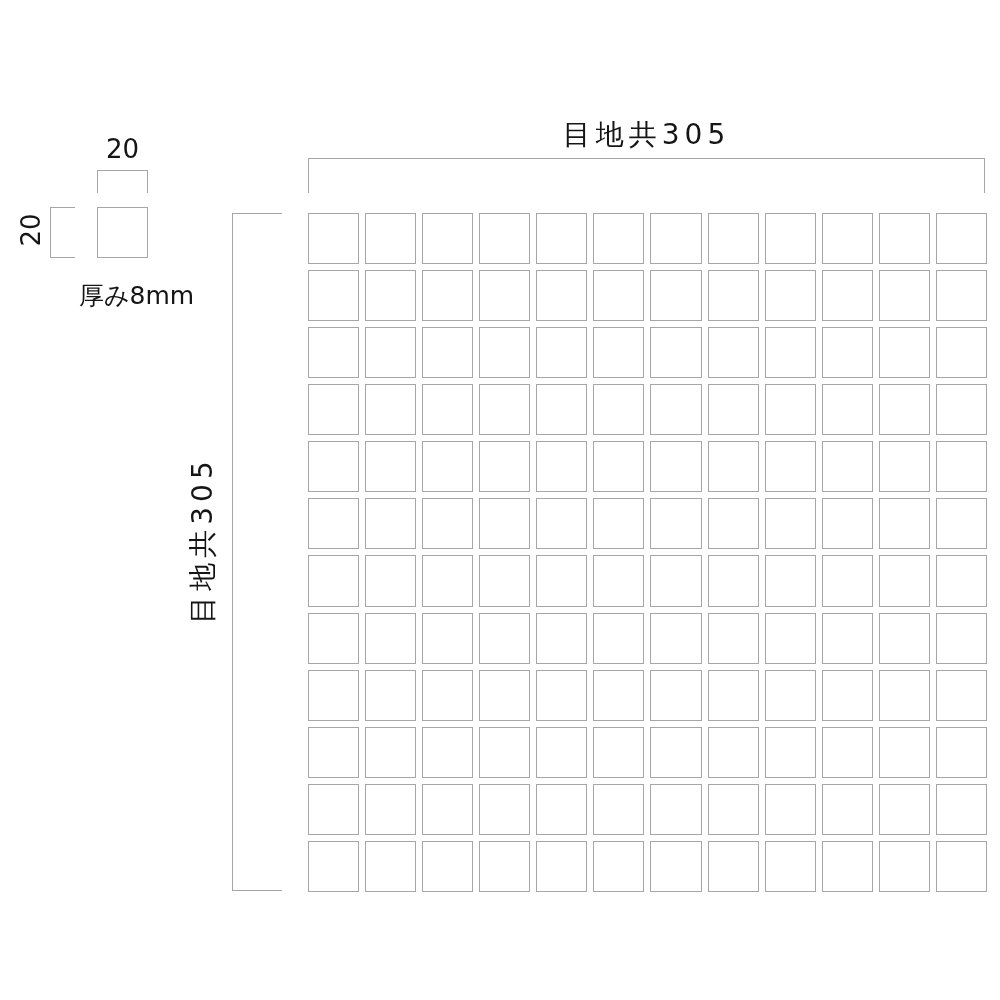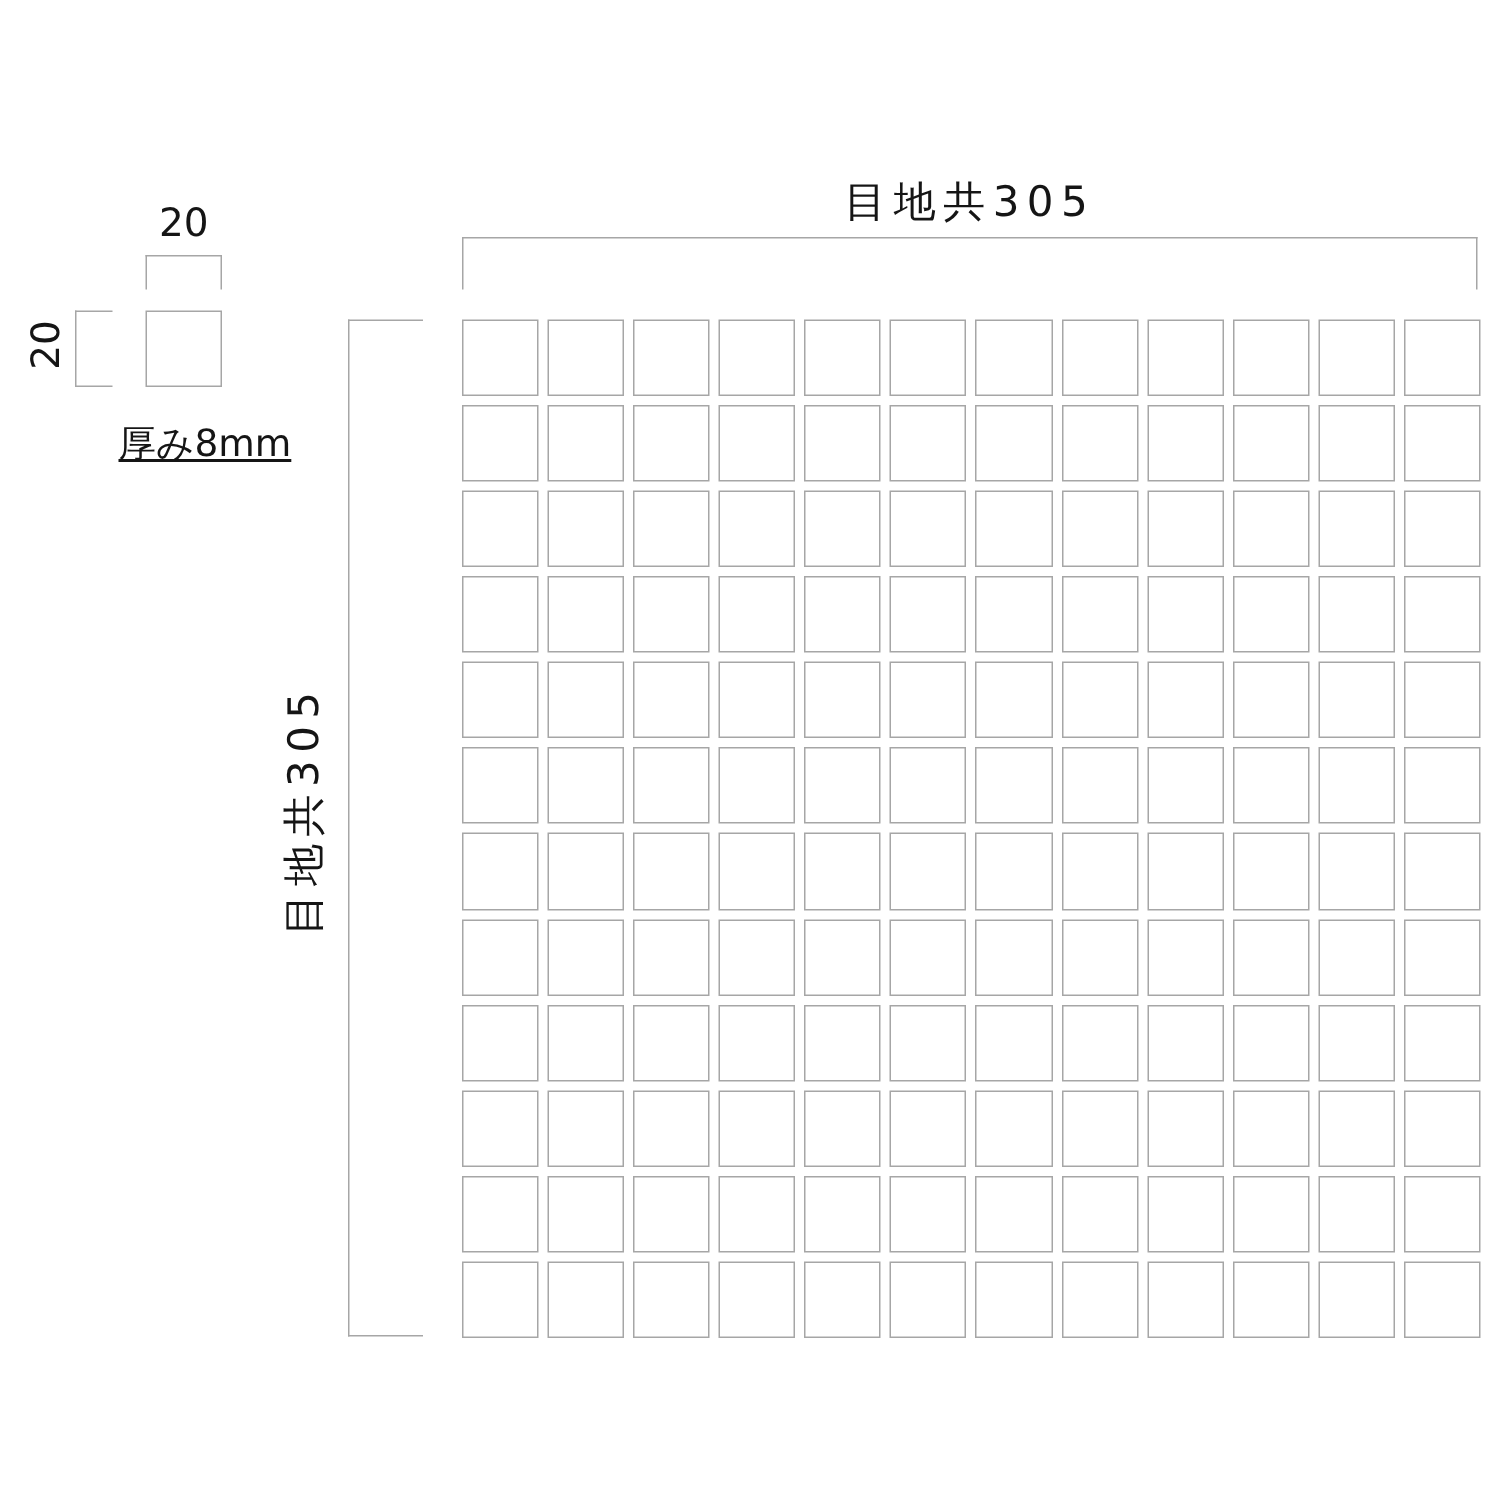--- a/index.html
+++ b/index.html
@@ -82,21 +82,20 @@
   .detail-label-left{
     left:31px;top:230px;
     transform:translate(-50%,-50%) rotate(-90deg);
     font-size:26px;
     white-space:nowrap;
   }
   .thickness-label{
     left:79px;top:279px;
     font-size:25px;
     white-space:nowrap;
-    text-decoration:underline;
   }
 </style>
 </head>
 <body>
 
 <div class="canvas">
 
   <div class="abs dim-label-h">目地共305</div>
   <div class="abs dim-h"></div>
 

